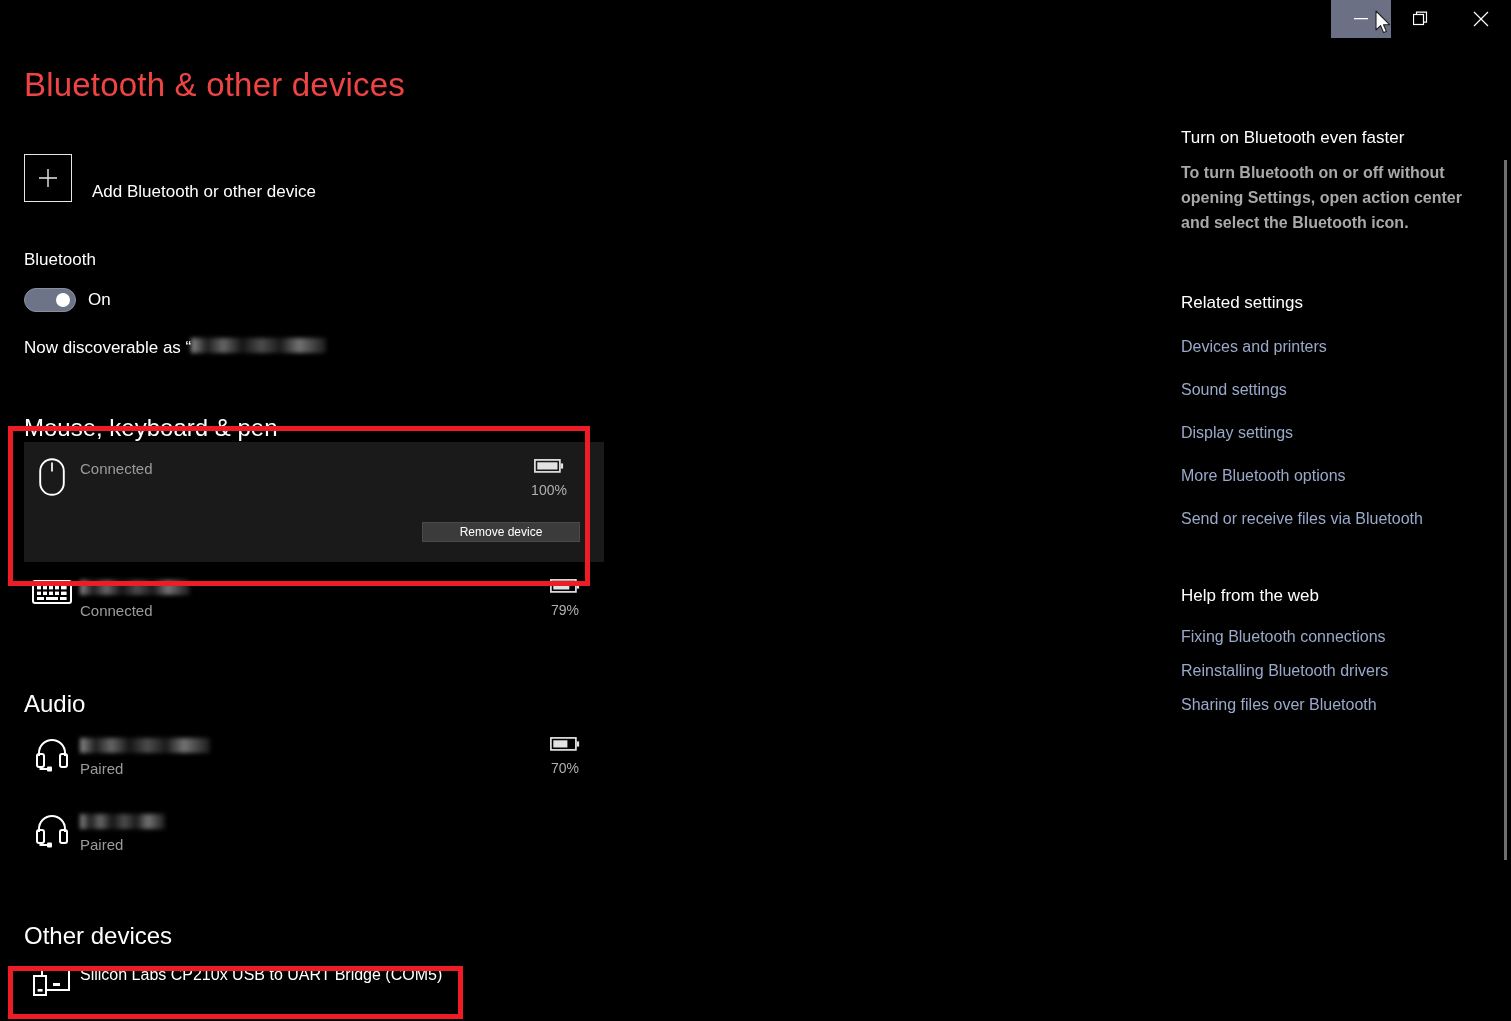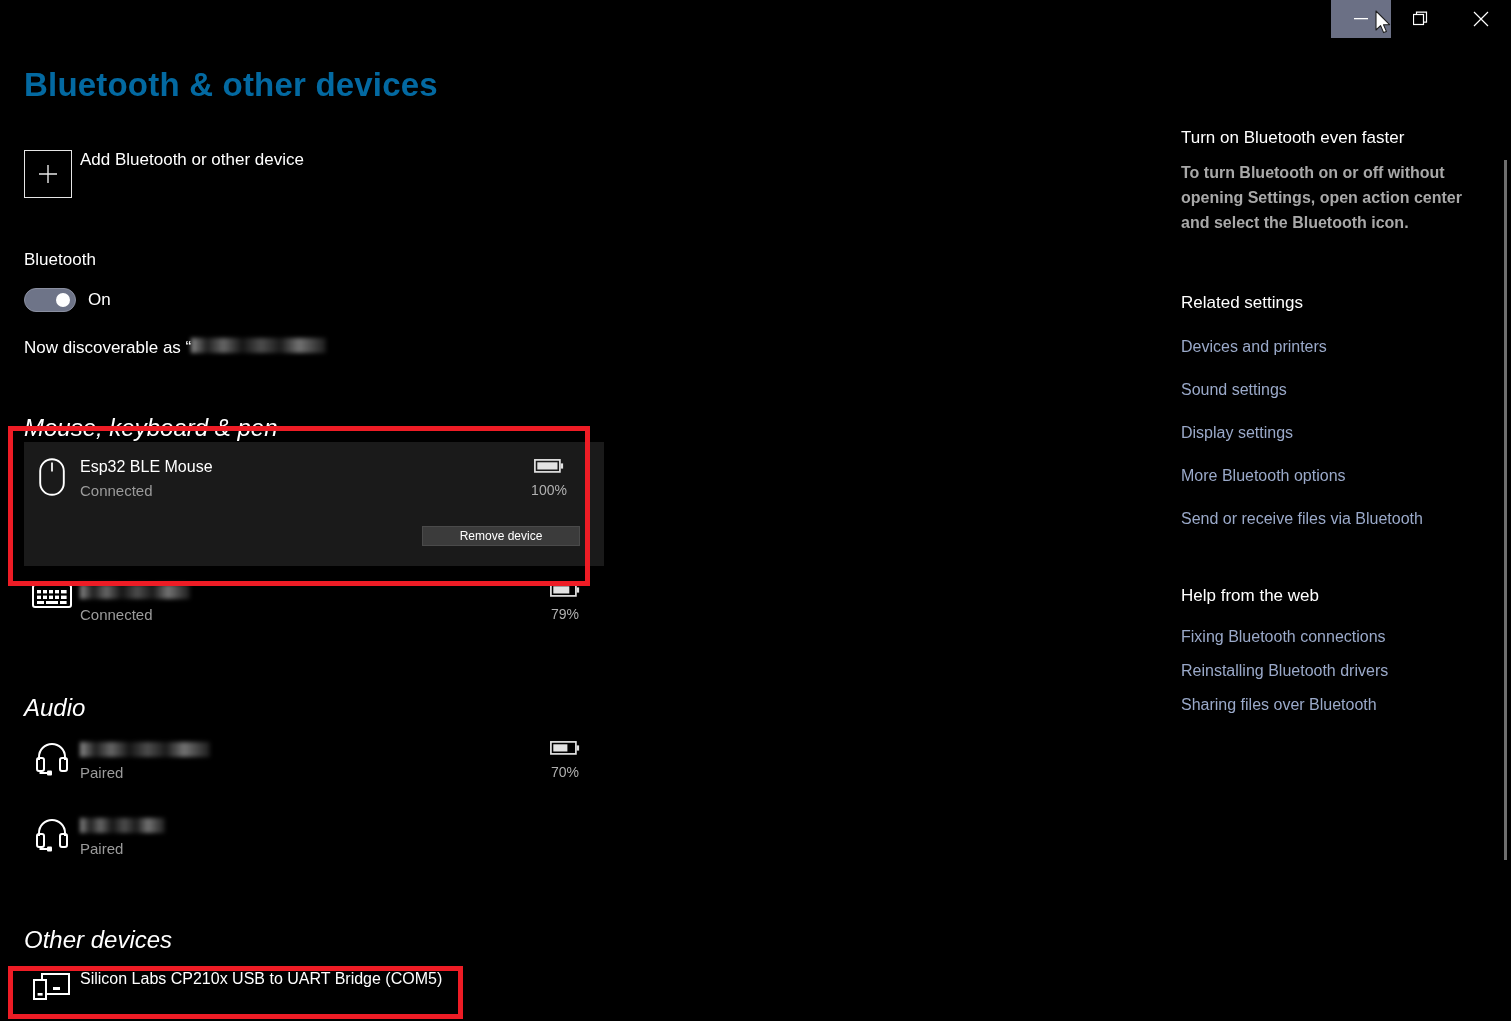--- a/index.html
+++ b/index.html
@@ -34,26 +34,26 @@
     width: 18px; height: 26px; pointer-events: none;
   }
 
   
   .content {
     position: absolute; left: 0; top: 42px;
     width: 1160px; height: 979px;
     padding-left: 24px;
   }
   .page-title {
-    font-size: 33px; font-weight: 700; letter-spacing: .2px;
-    color: #0369a1; margin-top: 24px;
+    font-size: 33px; font-weight: 400; letter-spacing: .2px;
+    color: #ef4444; margin-top: 24px;
   }
 
   .add-device-row {
-    display: flex; align-items: flex-start; gap: 8px;
+    display: flex; align-items: flex-end; gap: 20px;
     margin-top: 46px; width: 420px; height: 52px;
   }
   .plus-box {
     width: 48px; height: 48px; border: 1px solid #e6e6e6;
     display: flex; align-items: center; justify-content: center;
     flex: none;
   }
   .add-device-label { font-size: 17px; font-weight: 300; color: #ffffff; }
 
   .section-label { font-size: 17px; font-weight: 300; color: #ffffff; }
@@ -86,21 +86,21 @@
     filter: blur(2.2px);
     color: transparent; user-select: none;
     height: 15px; vertical-align: middle;
   }
   .redacted.w1 { width: 135px; }
   .redacted.w2 { width: 110px; }
   .redacted.w3 { width: 130px; }
   .redacted.w4 { width: 85px; }
 
   .group-heading {
-    font-size: 24px; font-weight: 300; color: #ffffff; margin-top: 56px; font-style: italic;
+    font-size: 24px; font-weight: 300; color: #ffffff; margin-top: 56px;
   }
 
   
   .device-list { width: 580px; }
   .device-row {
     display: flex; align-items: flex-start;
     height: 64px; padding-top: 10px;
   }
   .device-icon {
     width: 56px; flex: none;
@@ -228,21 +228,20 @@
 
       <div class="device-card">
         <div style="display:flex;align-items:flex-start;">
           <div class="device-icon">
             <svg width="26" height="38" viewBox="0 0 26 38">
               <rect x="1.2" y="1.2" width="23.6" height="35.6" rx="11.8" fill="none" stroke="#ffffff" stroke-width="1.9"></rect>
               <path d="M13 4.5 V13.5" stroke="#ffffff" stroke-width="1.7"></path>
             </svg>
           </div>
           <div class="device-text">
-            <div class="device-name">Esp32 BLE Mouse</div>
             <div class="device-status">Connected</div>
           </div>
           <div class="battery-wrap">
             <svg width="30" height="16" viewBox="0 0 30 16">
               <rect x="0.9" y="1.9" width="25" height="12" fill="none" stroke="#e2e2e2" stroke-width="1.7"></rect>
               <rect x="3.3" y="4.3" width="20.2" height="7.2" fill="#e2e2e2"></rect>
               <rect x="26.6" y="5.4" width="2.5" height="5.2" fill="#e2e2e2"></rect>
             </svg>
             <div class="battery-pct">100%</div>
           </div>

